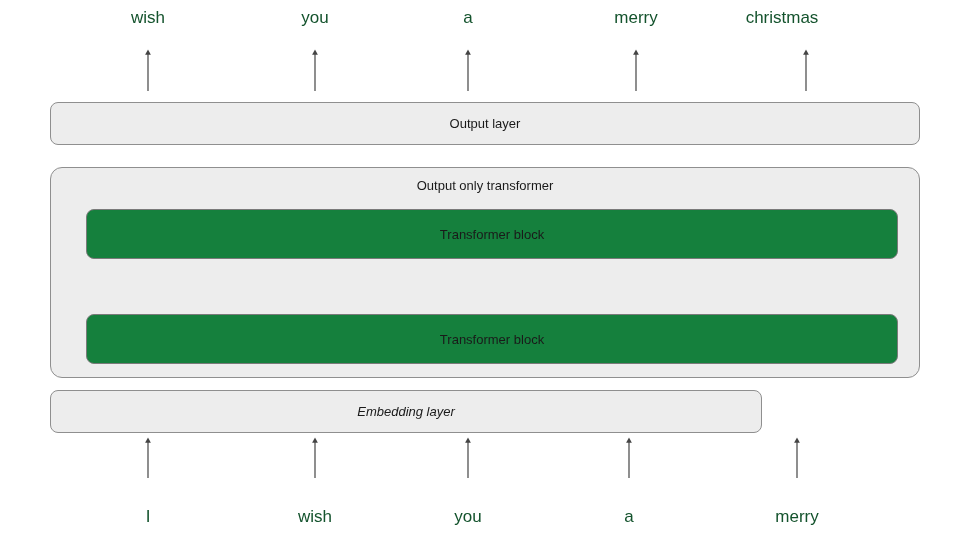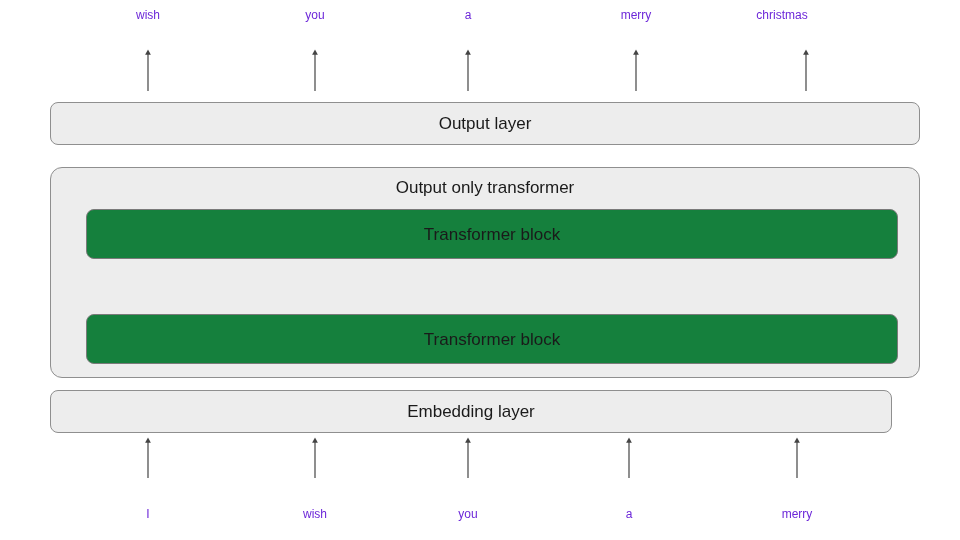--- a/index.html
+++ b/index.html
@@ -19,23 +19,23 @@
     height: 540px;
     background: #ffffff;
     overflow: hidden;
   }
 
   
   .token {
     position: absolute;
     transform: translateX(-50%);
     white-space: nowrap;
-    font-size: 12px;
+    font-size: 17px;
     line-height: 1;
-    color: #6d28d9;
+    color: #14532d;
     text-align: center;
   }
   .token-row-top   { top: 9px; }
   .token-row-bottom{ top: 508px; }
 
   
   #arrow-layer {
     position: absolute;
     left: 0;
     top: 0;
@@ -54,21 +54,21 @@
     justify-content: center;
   }
   .box-filled {
     background: #ededed;
   }
   .box-white {
     background: #15803d;
     border-color: #7a7a7a;
   }
   .box-label {
-    font-size: 17px;
+    font-size: 13px;
     line-height: 1;
     color: #1a1a1a;
     white-space: nowrap;
   }
 
   
   #output-layer {
     left: 50px;
     top: 102px;
     width: 870px;
@@ -102,23 +102,24 @@
     top: 314px;
     width: 812px;
     height: 50px;
     align-items: center;
   }
 
   
   #embedding-layer {
     left: 50px;
     top: 390px;
-    width: 842px;
+    width: 712px;
     height: 43px;
     align-items: center;
+    font-style: italic;
   }
 </style>
 </head>
 <body>
 
 <div id="canvas">
 
   <div>
     <div class="token token-row-top" style="left:148px">wish</div>
     <div class="token token-row-top" style="left:315px">you</div>

